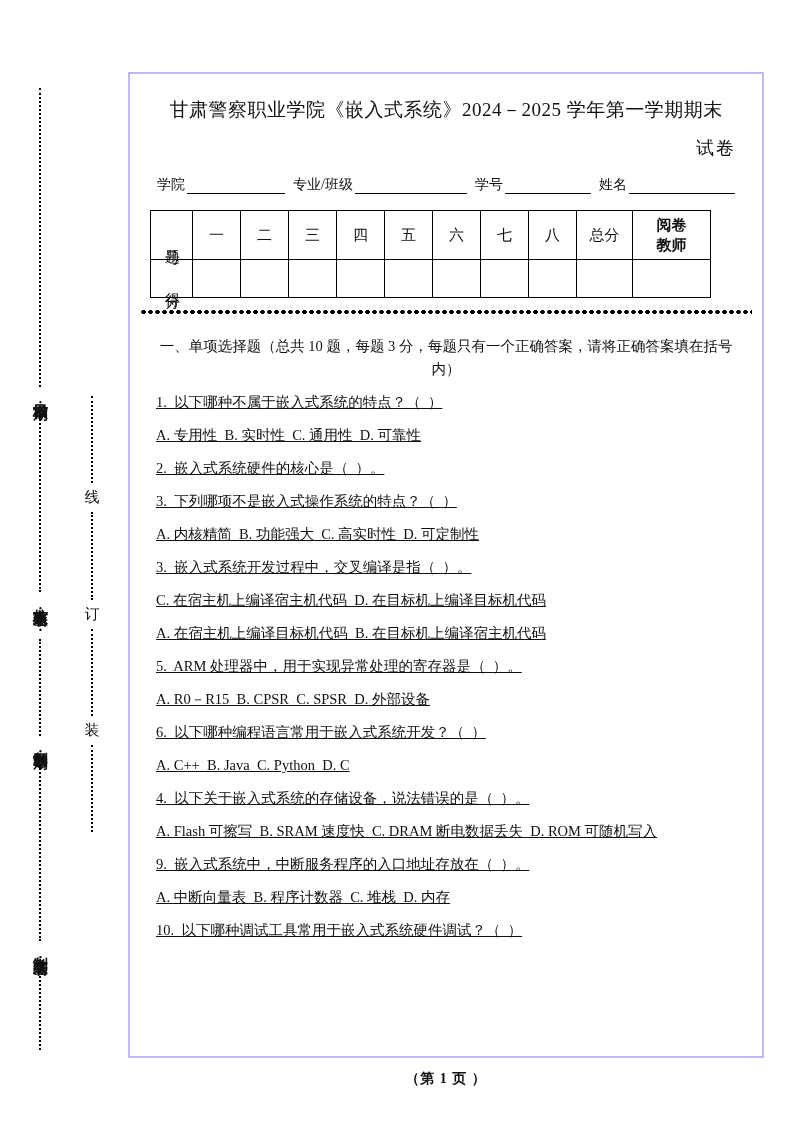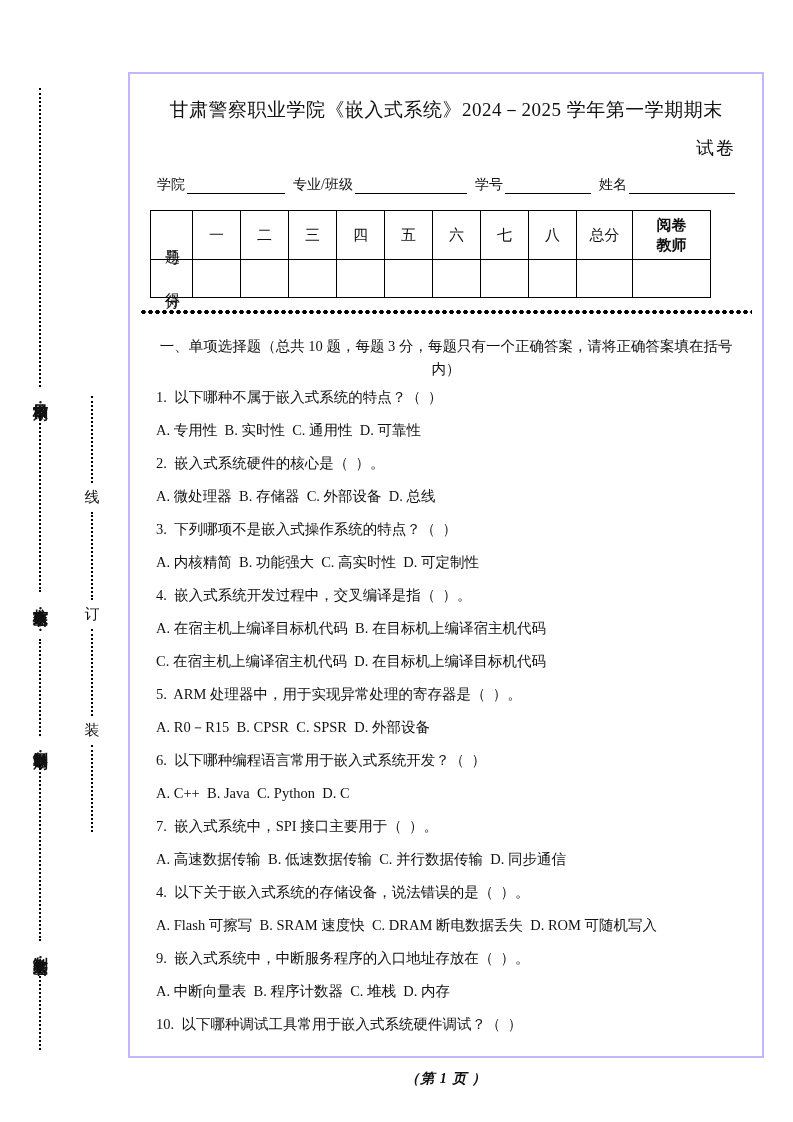--- a/index.html
+++ b/index.html
@@ -42,26 +42,26 @@
   .vert{writing-mode:vertical-lr;text-orientation:upright;line-height:1.05;letter-spacing:1px;display:inline-block;}
   .examiner-span{display:inline-block;width:2.3em;line-height:1.35;word-break:break-all;font-weight:bold;}
   
   .dotted-sep{
     margin:11px -16px 0 -16px;height:6px;
     background-image:radial-gradient(circle,#000 2px,transparent 2.5px);
     background-size:7px 6px;background-repeat:repeat-x;background-position:0 50%;
   }
   
   .section-heading{margin-top:20px;font-size:14.5px;line-height:23px;white-space:pre-wrap;text-align:center;}
-  .questions{}
+  .questions{margin-top:5px;text-decoration:underline;}
   .q-line{font-size:14.5px;line-height:33px;white-space:pre-wrap;}
   
   .page-footer{
     position:absolute;left:128px;top:1070px;width:636px;
-    text-align:center;font-size:14px;font-weight:bold;letter-spacing:1px;font-style:italic;
+    text-align:center;font-size:14px;font-weight:bold;letter-spacing:1px;
   }
 </style>
 </head>
 <body>
 
 <div class="seal-strip strip-1">
   <div class="dot-seg s1a"></div>
   <div class="side-label">审核日期:</div>
   <div class="dot-seg s1b"></div>
   <div class="side-label">审核人签名::</div>
@@ -148,48 +148,43 @@
 
   <div class="questions">
 
     <div>
       <div class="q-line">1.  以下哪种不属于嵌入式系统的特点？（  ）</div>
       <div class="q-line">A. 专用性  B. 实时性  C. 通用性  D. 可靠性</div>
     </div>
 
     <div>
       <div class="q-line">2.  嵌入式系统硬件的核心是（  ）。</div>
-      <div class="q-line">A. 微处理器  B. 存储器  C. 外部设备  D. 总线</div>
     </div>
 
     <div>
       <div class="q-line">3.  下列哪项不是嵌入式操作系统的特点？（  ）</div>
       <div class="q-line">A. 内核精简  B. 功能强大  C. 高实时性  D. 可定制性</div>
     </div>
 
     <div>
-      <div class="q-line">4.  嵌入式系统开发过程中，交叉编译是指（  ）。</div>
+      <div class="q-line">3.  嵌入式系统开发过程中，交叉编译是指（  ）。</div>
+      <div class="q-line">C. 在宿主机上编译宿主机代码  D. 在目标机上编译目标机代码</div>
       <div class="q-line">A. 在宿主机上编译目标机代码  B. 在目标机上编译宿主机代码</div>
-      <div class="q-line">C. 在宿主机上编译宿主机代码  D. 在目标机上编译目标机代码</div>
     </div>
 
     <div>
       <div class="q-line">5.  ARM 处理器中，用于实现异常处理的寄存器是（  ）。</div>
       <div class="q-line">A. R0－R15  B. CPSR  C. SPSR  D. 外部设备</div>
     </div>
 
     <div>
       <div class="q-line">6.  以下哪种编程语言常用于嵌入式系统开发？（  ）</div>
       <div class="q-line">A. C++  B. Java  C. Python  D. C</div>
     </div>
 
-    <div>
-      <div class="q-line">7.  嵌入式系统中，SPI 接口主要用于（  ）。</div>
-      <div class="q-line">A. 高速数据传输  B. 低速数据传输  C. 并行数据传输  D. 同步通信</div>
-    </div>
 
     <div>
       <div class="q-line">4.  以下关于嵌入式系统的存储设备，说法错误的是（  ）。</div>
       <div class="q-line">A. Flash 可擦写  B. SRAM 速度快  C. DRAM 断电数据丢失  D. ROM 可随机写入</div>
     </div>
 
     <div>
       <div class="q-line">9.  嵌入式系统中，中断服务程序的入口地址存放在（  ）。</div>
       <div class="q-line">A. 中断向量表  B. 程序计数器  C. 堆栈  D. 内存</div>
     </div>

